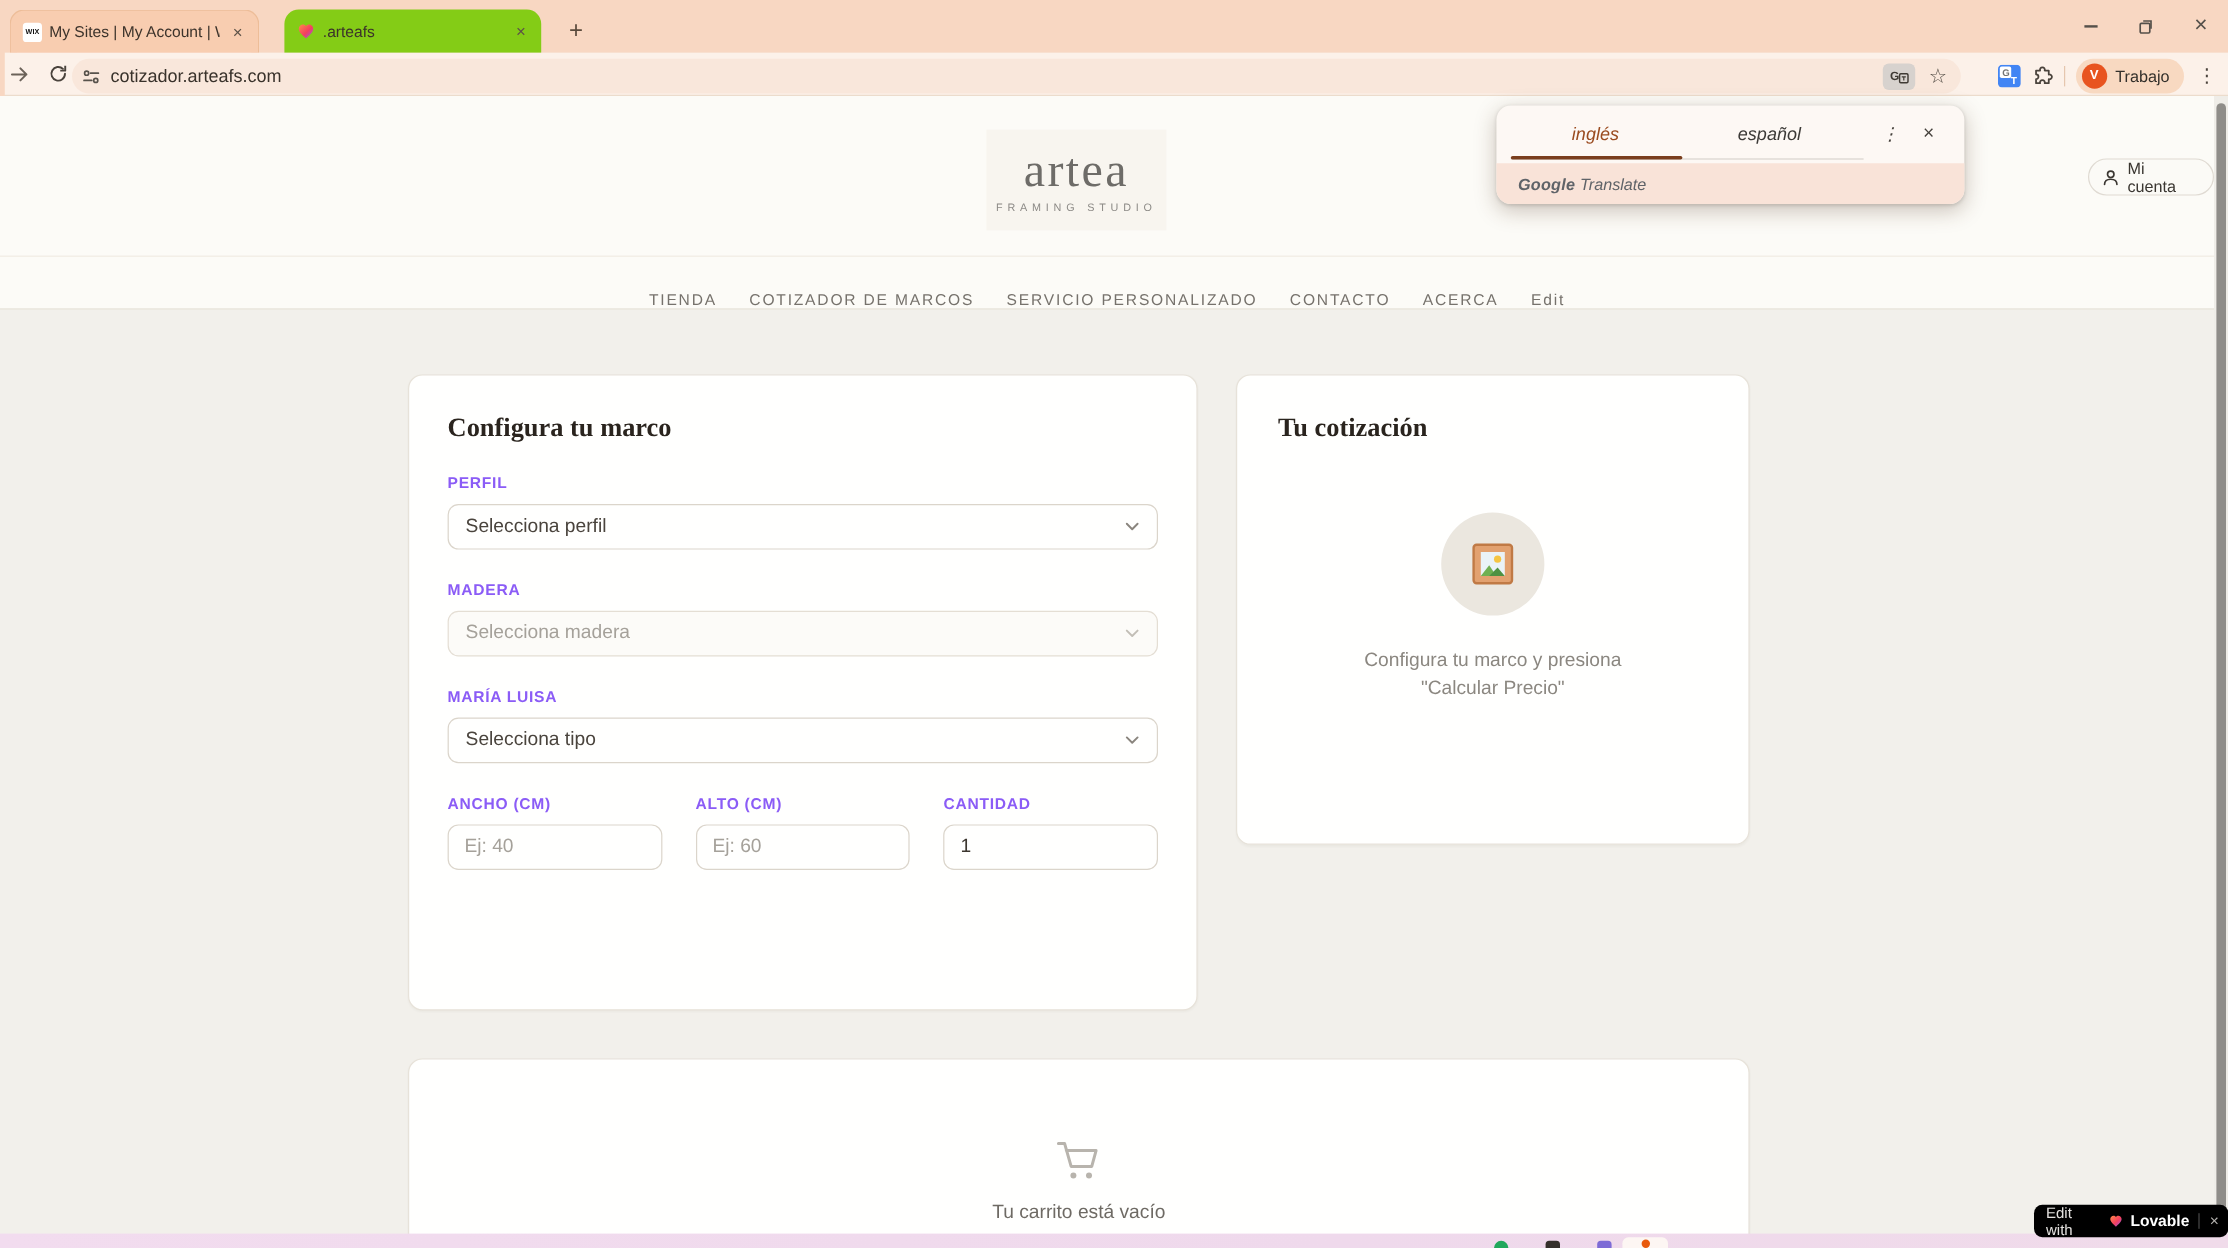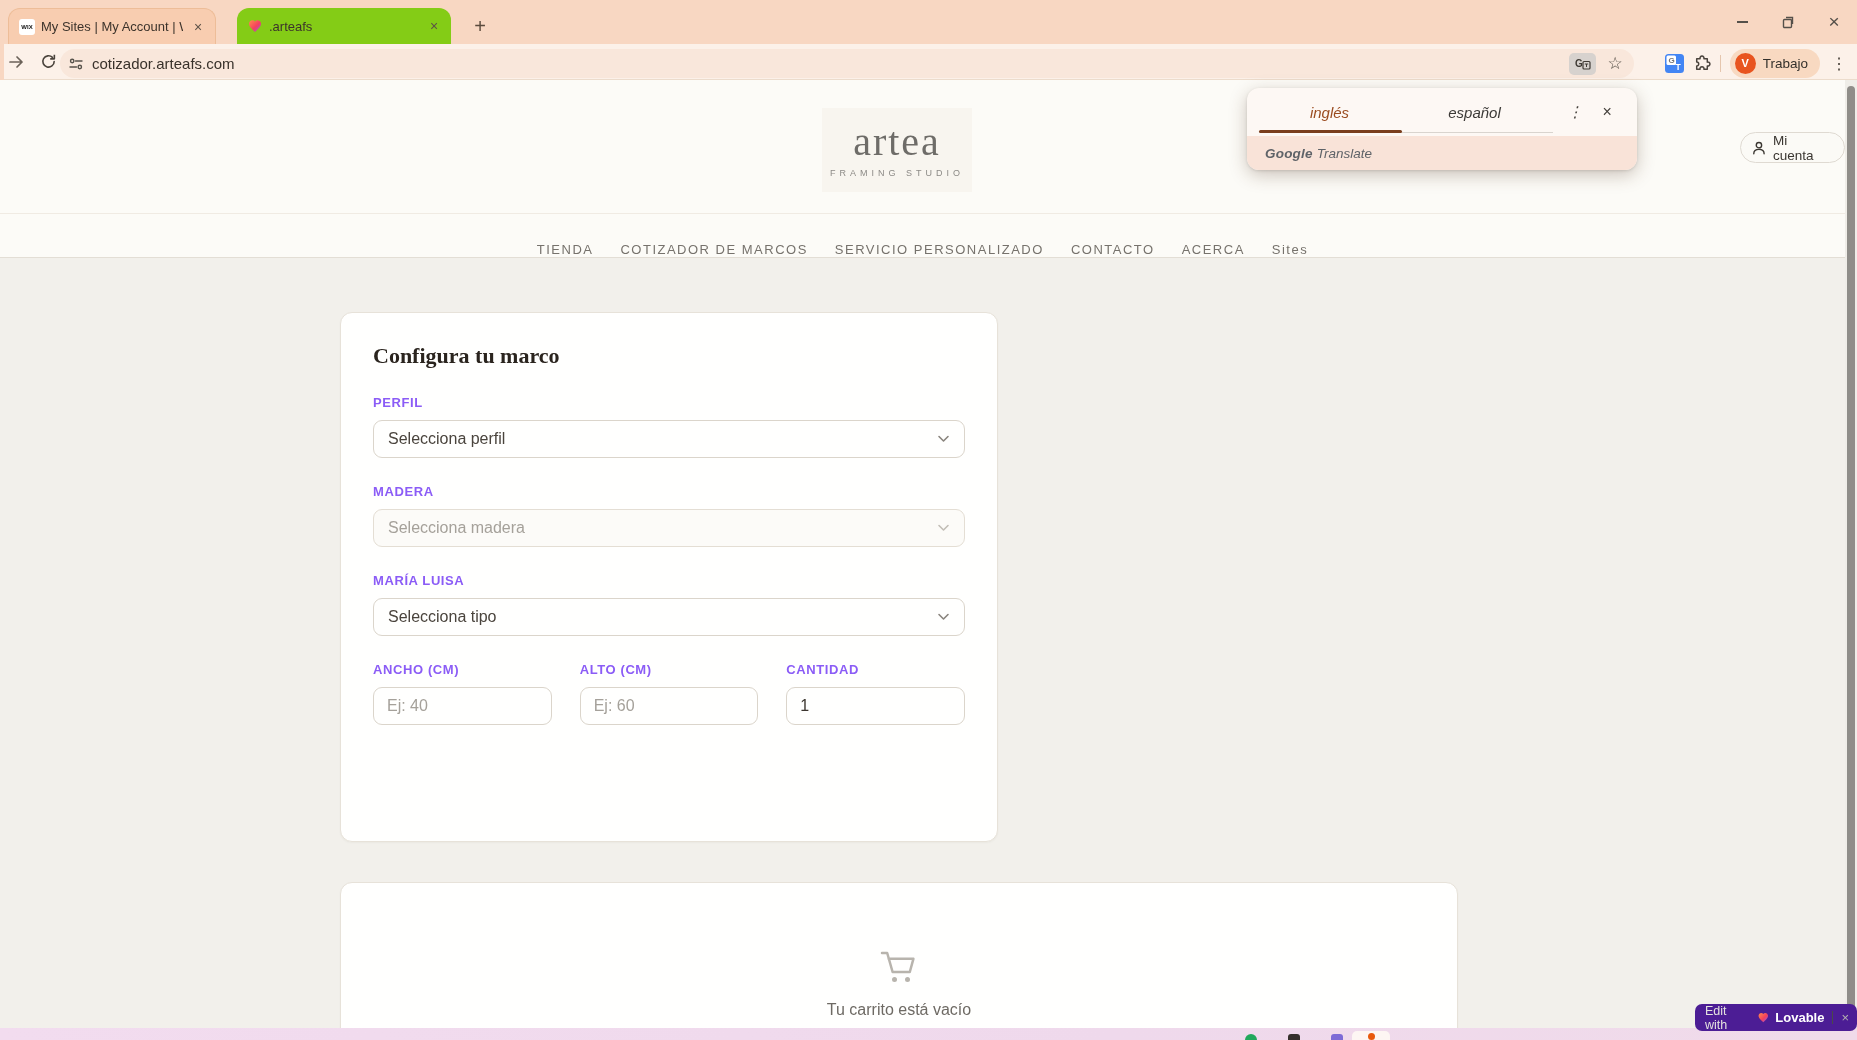--- a/index.html
+++ b/index.html
@@ -71,21 +71,21 @@
   .gt-tab { font-size:15px; text-align:center; }
   .gt-tab.en { position:absolute; left:30px; width:105px; color:#9A4B1F; font-weight:500; }
   .gt-tab.es { position:absolute; left:175px; width:105px; color:#3C3A37; }
   .gt-underline-track { position:absolute; left:12px; top:44px; width:294px; height:1px; background:#D9D4CE; }
   .gt-underline { position:absolute; left:12px; top:42px; width:143px; height:3px; background:#7A3E1D; border-radius:2px; }
   .gt-more { position:absolute; left:316px; top:12px; width:24px; height:24px; display:flex; align-items:center; justify-content:center; font-size:15px; color:#45413C; }
   .gt-close { position:absolute; left:348px; top:12px; width:24px; height:24px; display:flex; align-items:center; justify-content:center; font-size:16px; color:#45413C; }
   .gt-row { position:absolute; left:0; top:48px; width:390px; height:34px; background:#F9E3D8; border-radius:0 0 12px 12px; display:flex; align-items:center; padding-left:18px; font-size:13.5px; color:#5F6368; }
   .gt-brand { font-weight:bold; letter-spacing:.2px; margin-right:4px; }
   
-  .lovable { position:absolute; left:1695px; top:924px; height:27px; background:#4c1d95; border-radius:7px; display:flex; align-items:center; padding:0 8px 0 10px; gap:6px; z-index:35; }
+  .lovable { position:absolute; left:1695px; top:924px; height:27px; background:#000000; border-radius:7px; display:flex; align-items:center; padding:0 8px 0 10px; gap:6px; z-index:35; }
   .lov-prefix { font-size:12.5px; color:#E4E2DF; }
   .lov-brand { font-size:13px; font-weight:bold; color:#fff; }
   .lov-div { width:1px; height:13px; background:#4A4A4A; margin:0 2px; }
   .lov-close { font-size:13px; color:#B5B3B0; }
   
   .scrollbar { position:absolute; left:1845px; top:0; width:12px; height:948px; background:#EFEDE8; }
   .scroll-thumb { position:absolute; left:2px; top:6px; width:8px; height:926px; background:#8F8D89; border-radius:4px; }
   .taskbar { position:absolute; left:0; top:948px; width:1857px; height:12px; background:linear-gradient(90deg,#F2DCEF,#EFD9EC 60%,#F0DBEA); }
   .tb-ico { position:absolute; bottom:0; }
 </style>
@@ -193,21 +193,21 @@
             <path d="M2.8 13.8c0-2.9 2.3-4.4 5.2-4.4s5.2 1.5 5.2 4.4" fill="none" stroke="#3A3631" stroke-width="1.4" stroke-linecap="round"></path>
           </svg>
         <span>Mi cuenta</span>
       </div>
       <nav class="nav">
         <a href="#">TIENDA</a>
         <a href="#">COTIZADOR DE MARCOS</a>
         <a href="#">SERVICIO PERSONALIZADO</a>
         <a href="#">CONTACTO</a>
         <a href="#">ACERCA</a>
-        <a href="#">Sites</a>
+        <a href="#">Edit</a>
       </nav>
     </div>
 
     <div class="card card-config">
       <h2>Configura tu marco</h2>
       <label class="field-label">PERFIL</label>
       <div class="selectbox">
         <span>Selecciona perfil</span>
         <svg width="13" height="8" viewBox="0 0 12 8">
             <path d="M1.5 1.5 6 6l4.5-4.5" fill="none" stroke="#8A857E" stroke-width="1.6" stroke-linecap="round" stroke-linejoin="round"></path>
@@ -230,20 +230,38 @@
       <div class="triple">
         <label class="field-label">ANCHO (CM)</label>
         <label class="field-label">ALTO (CM)</label>
         <label class="field-label">CANTIDAD</label>
         <input class="txt" type="text" placeholder="Ej: 40" style="">
         <input class="txt" type="text" placeholder="Ej: 60" style="">
         <input class="txt" type="text" value="1" style="">
       </div>
     </div>
 
+    <div class="card card-quote">
+      <h2>Tu cotización</h2>
+      <div class="quote-empty">
+        <div class="quote-circle">
+          <svg width="36" height="36" viewBox="0 0 36 36">
+              <rect x="2" y="2" width="32" height="32" rx="2.5" fill="#E2A16F" stroke="#C07A45" stroke-width="2"></rect>
+              <rect x="8" y="8" width="20" height="20" fill="#EAF3F7"></rect>
+              <circle cx="22" cy="14" r="3" fill="#F5C542"></circle>
+              <polygon points="8,28 15,19 21,28" fill="#6FB052"></polygon>
+              <polygon points="15,28 22,21 28,28" fill="#4E9142"></polygon>
+            </svg>
+        </div>
+        <div class="quote-text">
+          <div>Configura tu marco y presiona</div>
+          <div>"Calcular Precio"</div>
+        </div>
+      </div>
+    </div>
 
     <div class="card card-cart">
       <div class="cart-icon-wrap">
         <svg width="46" height="38" viewBox="0 0 46 38">
             <path d="M6 4h5.2l5.4 19h17.2l3.6-13.2H12.6" fill="none" stroke="#B8B4AD" stroke-width="2.5" stroke-linecap="round" stroke-linejoin="round"></path>
             <circle cx="18.5" cy="30.5" r="2.5" fill="#B8B4AD"></circle>
             <circle cx="31.5" cy="30.5" r="2.5" fill="#B8B4AD"></circle>
           </svg>
       </div>
       <div class="cart-text">Tu carrito está vacío</div>

